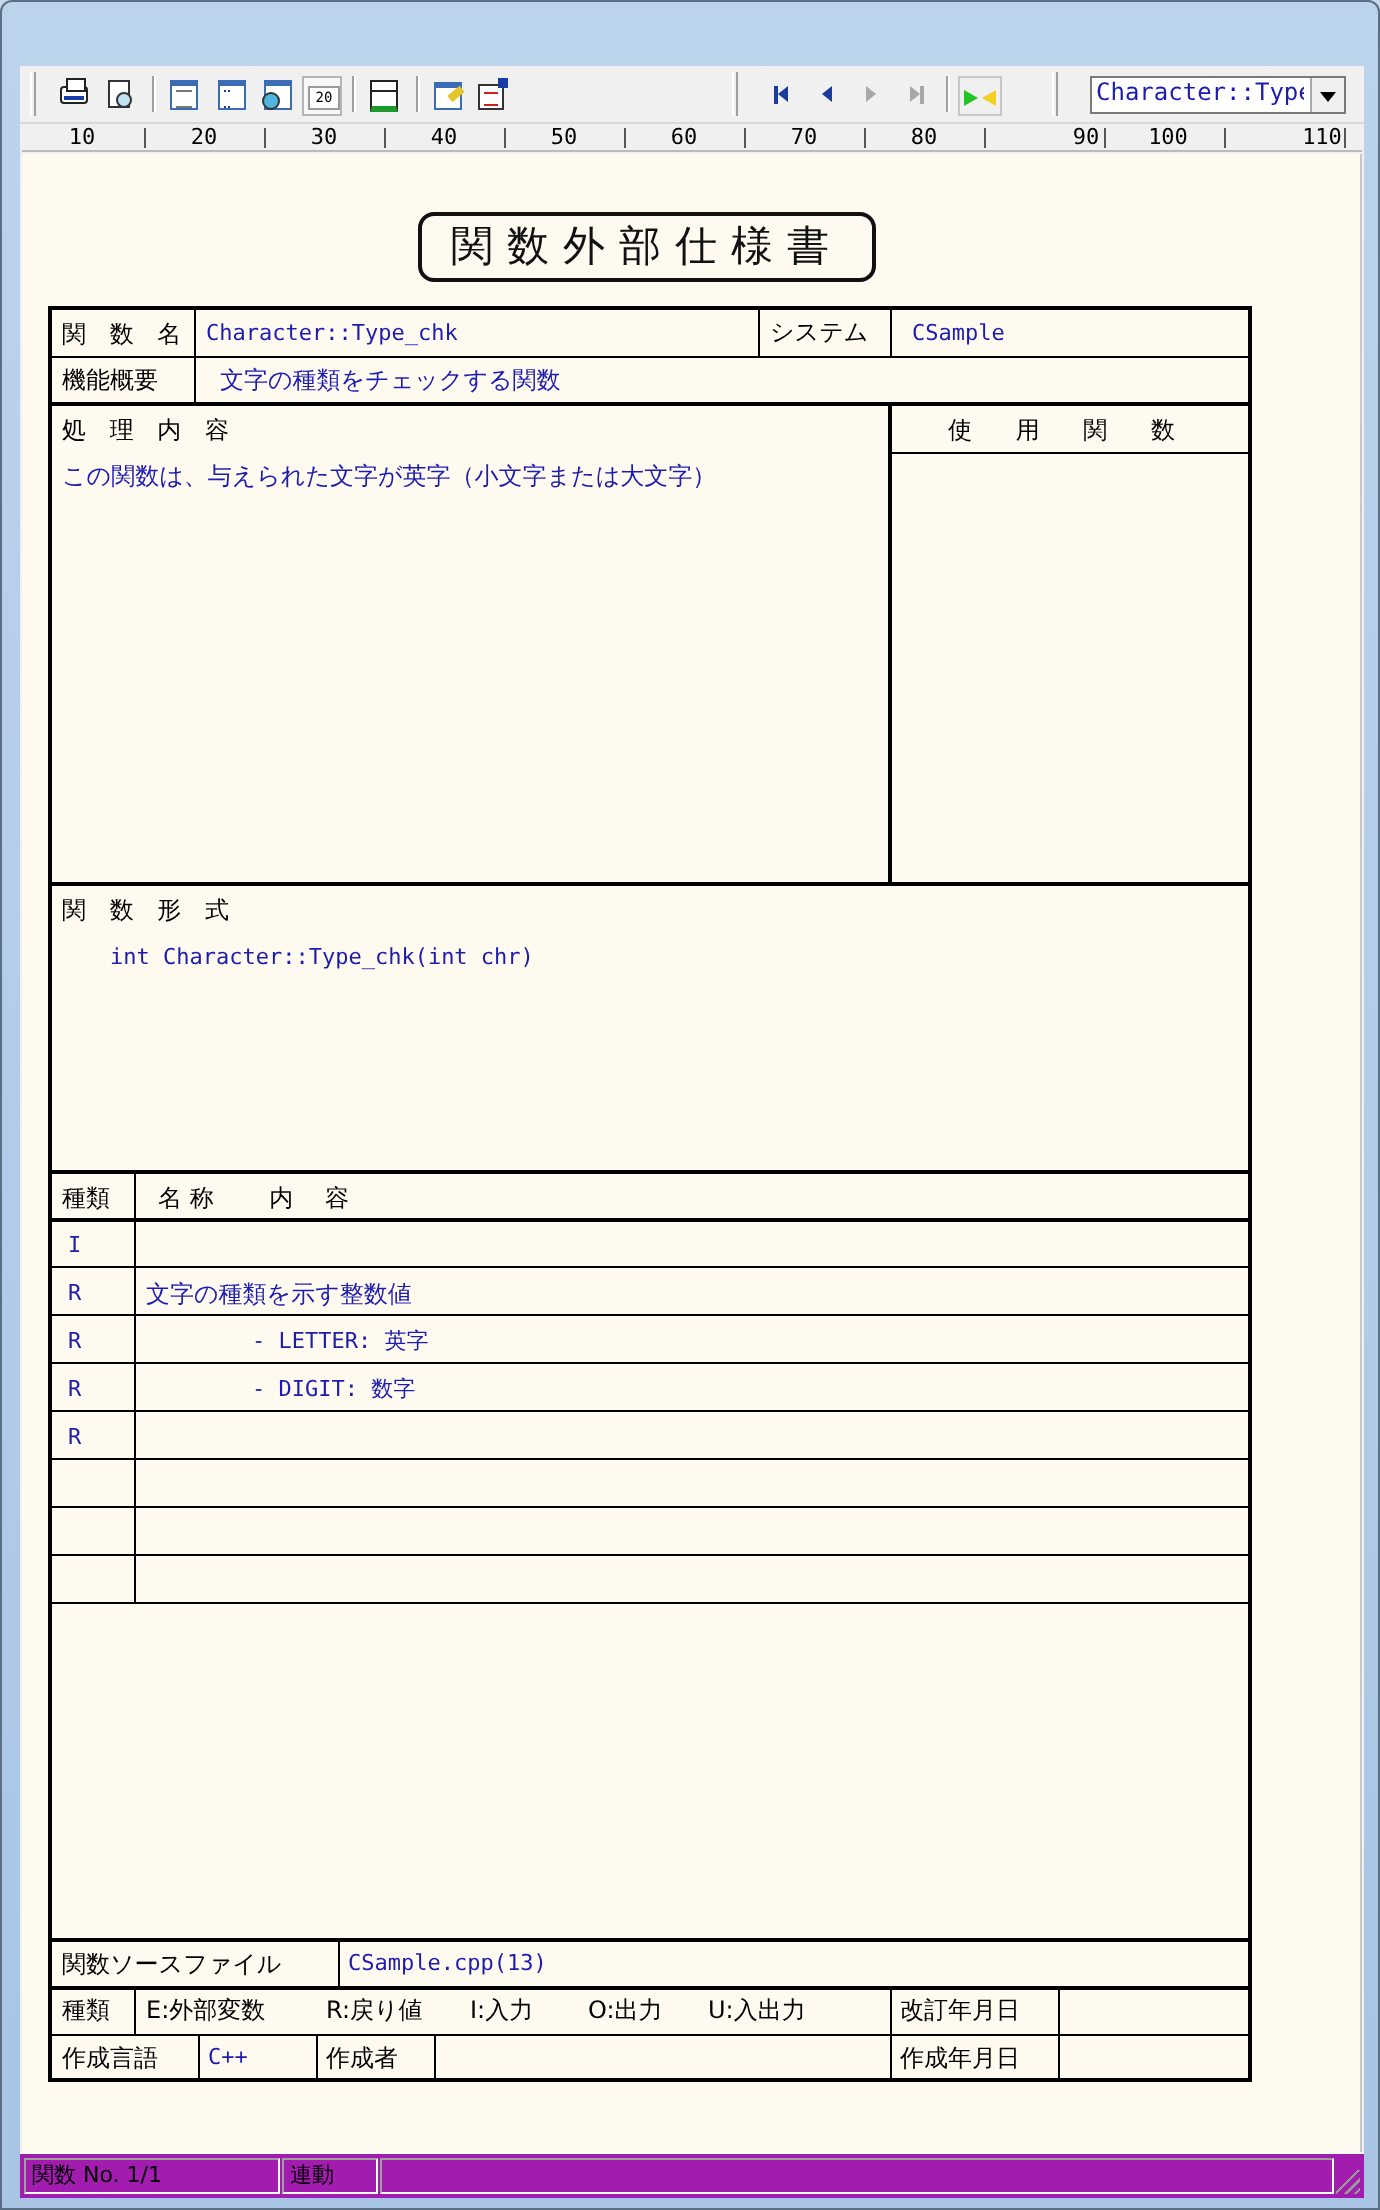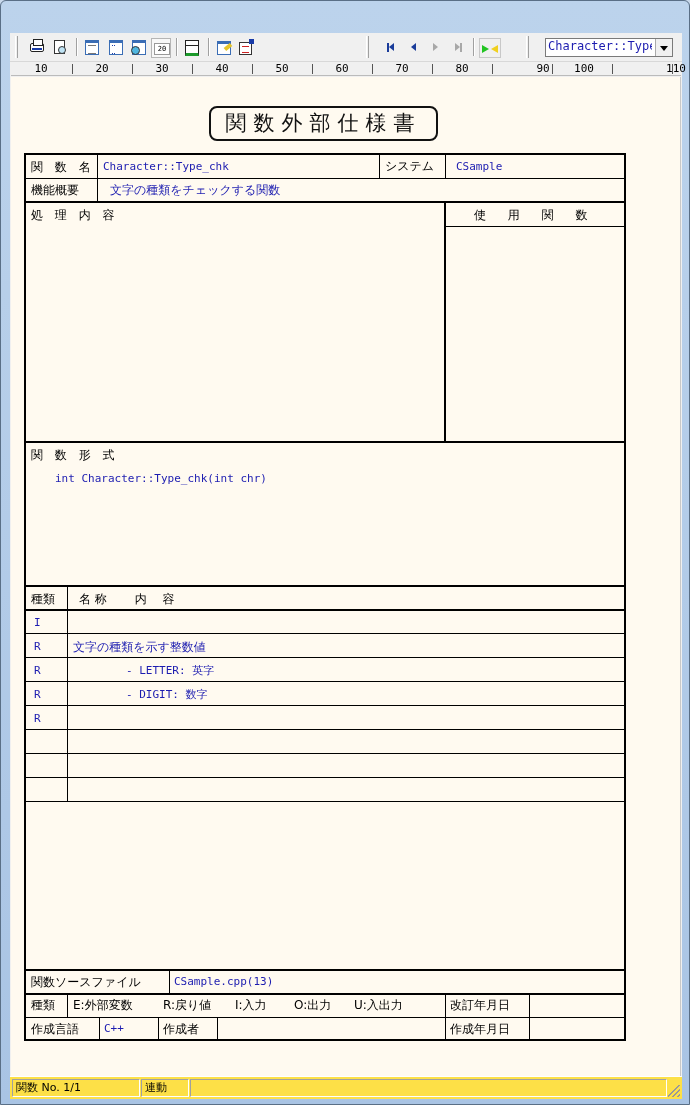--- a/index.html
+++ b/index.html
@@ -98,21 +98,21 @@
   .form { position: absolute; left: 13px; top: 76px; width: 602px; height: 888px; border: 2px solid #000; padding-left: 19px; }
   .hl { position: absolute; height: 1px; background: #000; }
   .hl.thick { height: 2px; }
   .vl { position: absolute; width: 1px; background: #000; }
   .vl.thick { width: 2px; }
   .lbl { position: absolute; font-size: 12px; color: #000; white-space: nowrap; line-height: 14px; }
   .val { position: absolute; font-size: 12px; color: #1c1cb0; white-space: nowrap; line-height: 14px; }
   .mono { font-family: "DejaVu Sans Mono", monospace; font-size: 11px; }
   .spaced { letter-spacing: 4px; }
 
-  .statusbar { position: absolute; left: 0; top: 1043px; width: 672px; height: 23px; background: #fde047; border-top: 1px solid #fff; }
+  .statusbar { position: absolute; left: 0; top: 1043px; width: 672px; height: 23px; background: #a21caf; border-top: 1px solid #fff; }
   .status-pane { position: absolute; top: 2px; height: 18px; border-left: 1px solid #a0a0a0; border-top: 1px solid #a0a0a0; border-right: 1px solid #fff; border-bottom: 1px solid #fff; font-size: 11px; line-height: 16px; padding-left: 3px; }
   .grip-corner { position: absolute; right: 2px; bottom: 2px; width: 12px; height: 12px;
     background: linear-gradient(135deg, transparent 45%, #999 45%, #999 52%, transparent 52%, transparent 66%, #999 66%, #999 73%, transparent 73%, transparent 86%, #999 86%, #999 93%, transparent 93%); }
 </style>
 </head>
 <body>
 
 <div class="window">
 
   <div class="client">
@@ -181,21 +181,21 @@
       <span class="num" style="left:331px">60</span>
       <span class="tick" style="left:361px"></span>
       <span class="num" style="left:391px">70</span>
       <span class="tick" style="left:421px"></span>
       <span class="num" style="left:451px">80</span>
       <span class="tick" style="left:481px"></span>
       <span class="num" style="left:532px">90</span>
       <span class="tick" style="left:541px"></span>
       <span class="num" style="left:573px">100</span>
       <span class="tick" style="left:601px"></span>
-      <span class="num" style="left:665px">110</span>
+      <span class="num" style="left:650px">110</span>
       <span class="tick" style="left:661px"></span>
     </div>
 
     <div class="doc-area">
       <div class="doc-title">関数外部仕様書</div>
 
       <div class="form">
 
         <span class="lbl spaced" style="left:5px; top:5px">関 数 名</span>
         <span class="vl" style="left:71px; top:0; height:46px"></span>
@@ -204,20 +204,21 @@
         <span class="lbl" style="left:359px; top:4px">システム</span>
         <span class="vl" style="left:419px; top:0; height:23px"></span>
         <span class="val mono" style="left:430px; top:5px">CSample</span>
         <span class="hl" style="left:0; top:23px; width:598px"></span>
 
         <span class="lbl" style="left:5px; top:28px">機能概要</span>
         <span class="val" style="left:84px; top:28px">文字の種類をチェックする関数</span>
         <span class="hl thick" style="left:0; top:46px; width:598px"></span>
 
         <span class="lbl spaced" style="left:5px; top:53px">処 理 内 容</span>
+        <span class="val" style="left:5px; top:77px; line-height:12px">この関数は、与えられた文字が英字（小文字または大文字）</span>
         <span class="vl thick" style="left:418px; top:46px; height:240px"></span>
         <span class="lbl" style="left:448px; top:53px; letter-spacing:9px">使 用 関 数</span>
         <span class="hl" style="left:419px; top:71px; width:179px"></span>
         <span class="hl thick" style="left:0; top:286px; width:598px"></span>
 
         <span class="lbl spaced" style="left:5px; top:293px">関 数 形 式</span>
         <span class="val mono" style="left:29px; top:317px">int Character::Type_chk(int chr)</span>
         <span class="hl thick" style="left:0; top:430px; width:598px"></span>
 
         <span class="lbl" style="left:5px; top:437px">種類</span>

